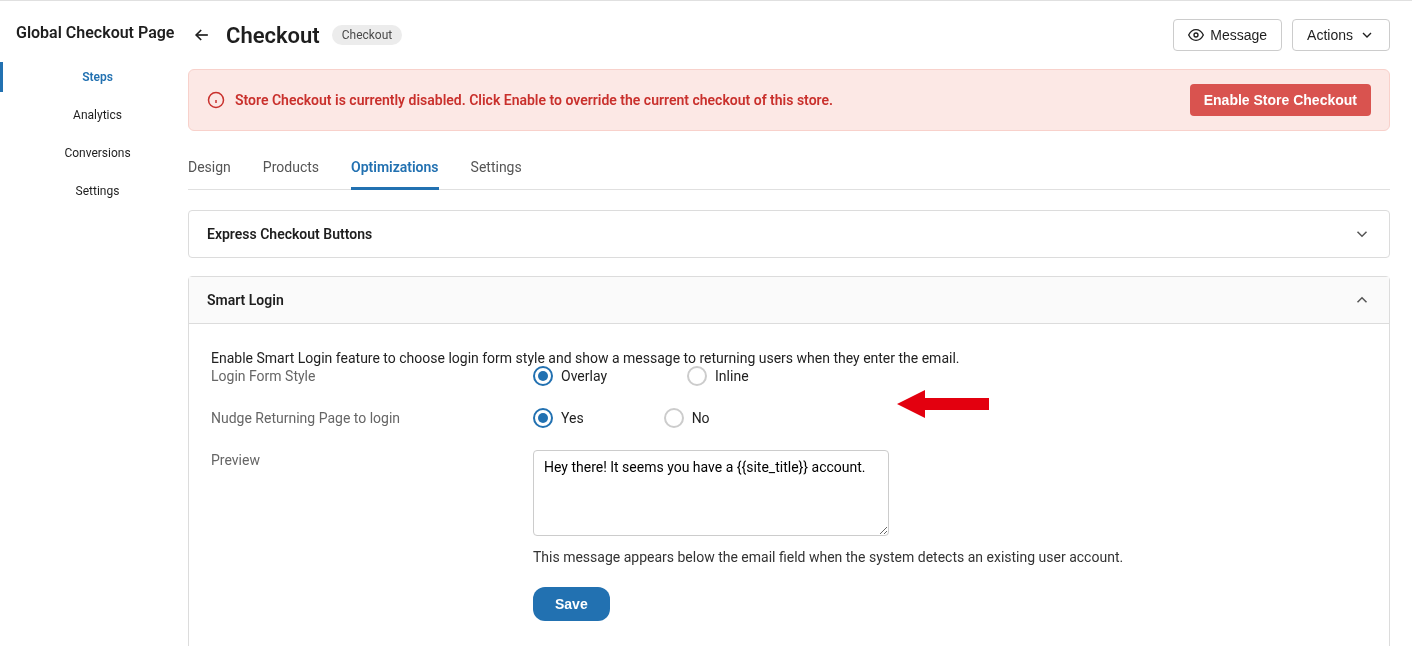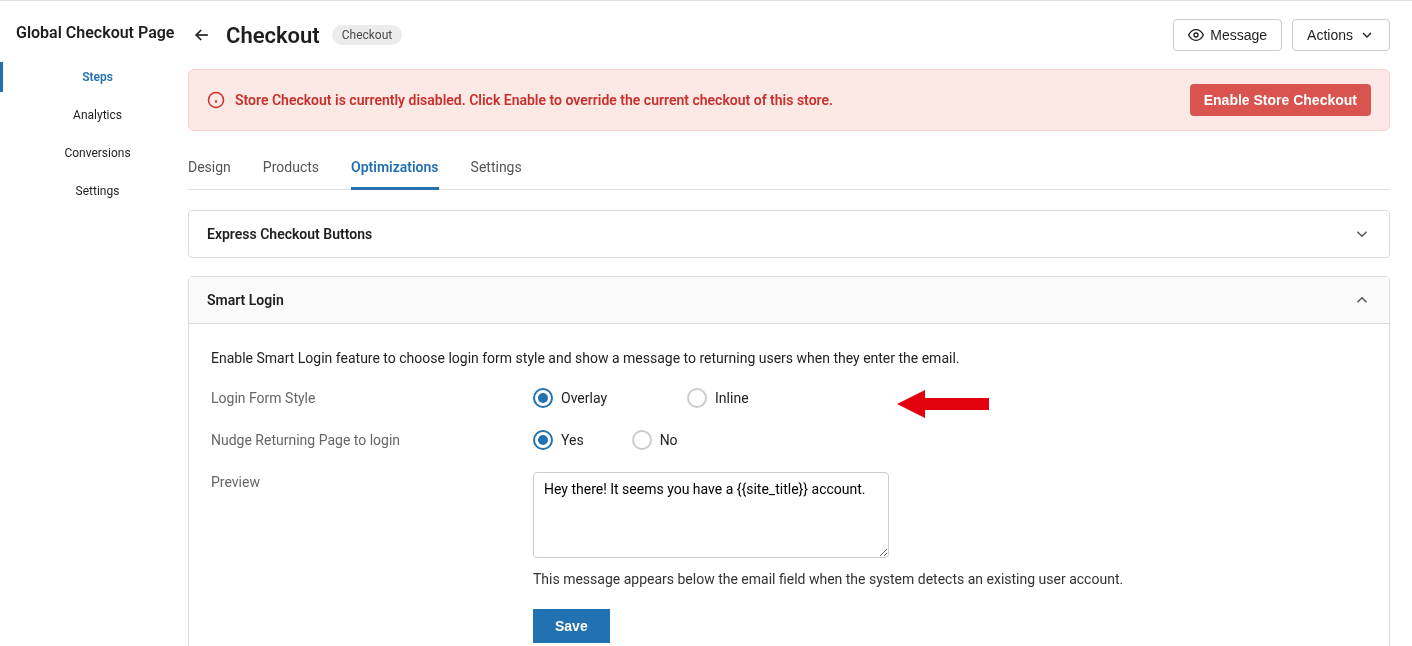--- a/index.html
+++ b/index.html
@@ -37,37 +37,37 @@
     .tab { padding: 6px 0 12px 0; font-size: 14px; color: #555; cursor: pointer; border-bottom: 3px solid transparent; margin-bottom: -1px; }
     .tab.active { color: #2271b1; font-weight: 600; border-bottom-color: #2271b1; }
 
     
     .panel { border: 1px solid #dcdcdc; border-radius: 4px; margin-bottom: 18px; background: #fff; }
     .panel-header { padding: 14px 18px; font-size: 14px; font-weight: 600; display: flex; align-items: center; justify-content: space-between; cursor: pointer; }
     .panel.open .panel-header { border-bottom: 1px solid #dcdcdc; background: #fafafa; }
     .chevron-icon { width: 18px; height: 18px; }
     .panel-body { padding: 26px 22px 24px 22px; }
 
-    .section-desc { font-size: 14px; color: #222; margin-bottom: 22px; }
+    .section-desc { font-size: 14px; color: #222; }
 
     .field-row { display: flex; align-items: flex-start; margin-bottom: 22px; }
     .field-label { width: 322px; color: #666; font-size: 14px; padding-top: 2px; }
     .field-control { flex: 1; }
 
     .radio-group { display: flex; gap: 80px; }
     .radio-option { display: inline-flex; align-items: center; gap: 8px; cursor: pointer; }
     .radio-circle { width: 20px; height: 20px; border-radius: 50%; border: 2px solid #ccc; display: inline-flex; align-items: center; justify-content: center; }
     .radio-option.selected .radio-circle { border-color: #2271b1; }
     .radio-option.selected .radio-circle::after { content: ""; width: 10px; height: 10px; border-radius: 50%; background: #2271b1; }
     .radio-label { font-size: 14px; color: #222; }
 
     .textarea { width: 356px; min-height: 86px; border: 1px solid #ccc; border-radius: 4px; padding: 8px 10px; font-size: 14px; font-family: inherit; resize: both; }
     .help-text { font-size: 14px; color: #333; margin-top: 10px; }
 
-    .btn-primary { background: #2271b1; color: #fff; border: none; padding: 9px 22px; border-radius: 0; font-size: 14px; font-weight: 600; cursor: pointer; }
+    .btn-primary { background: #2271b1; color: #fff; border: none; padding: 9px 22px; border-radius: 12px; font-size: 14px; font-weight: 600; cursor: pointer; }
 
     
     .red-arrow { position: absolute; }
   </style>
 </head>
 <body>
 
 <div class="app">
 
   <aside class="sidebar">
@@ -153,21 +153,21 @@
             </label>
             <label class="radio-option">
               <span class="radio-circle"></span>
               <span class="radio-label">Inline</span>
             </label>
           </div>
         </div>
 
         <div class="field-row">
           <div class="field-label">Nudge Returning Page to login</div>
-          <div class="field-control radio-group" style="gap:48px;">
+          <div class="field-control radio-group" style="gap:80px;">
             <label class="radio-option selected">
               <span class="radio-circle"></span>
               <span class="radio-label">Yes</span>
             </label>
             <label class="radio-option">
               <span class="radio-circle"></span>
               <span class="radio-label">No</span>
             </label>
           </div>
         </div>

